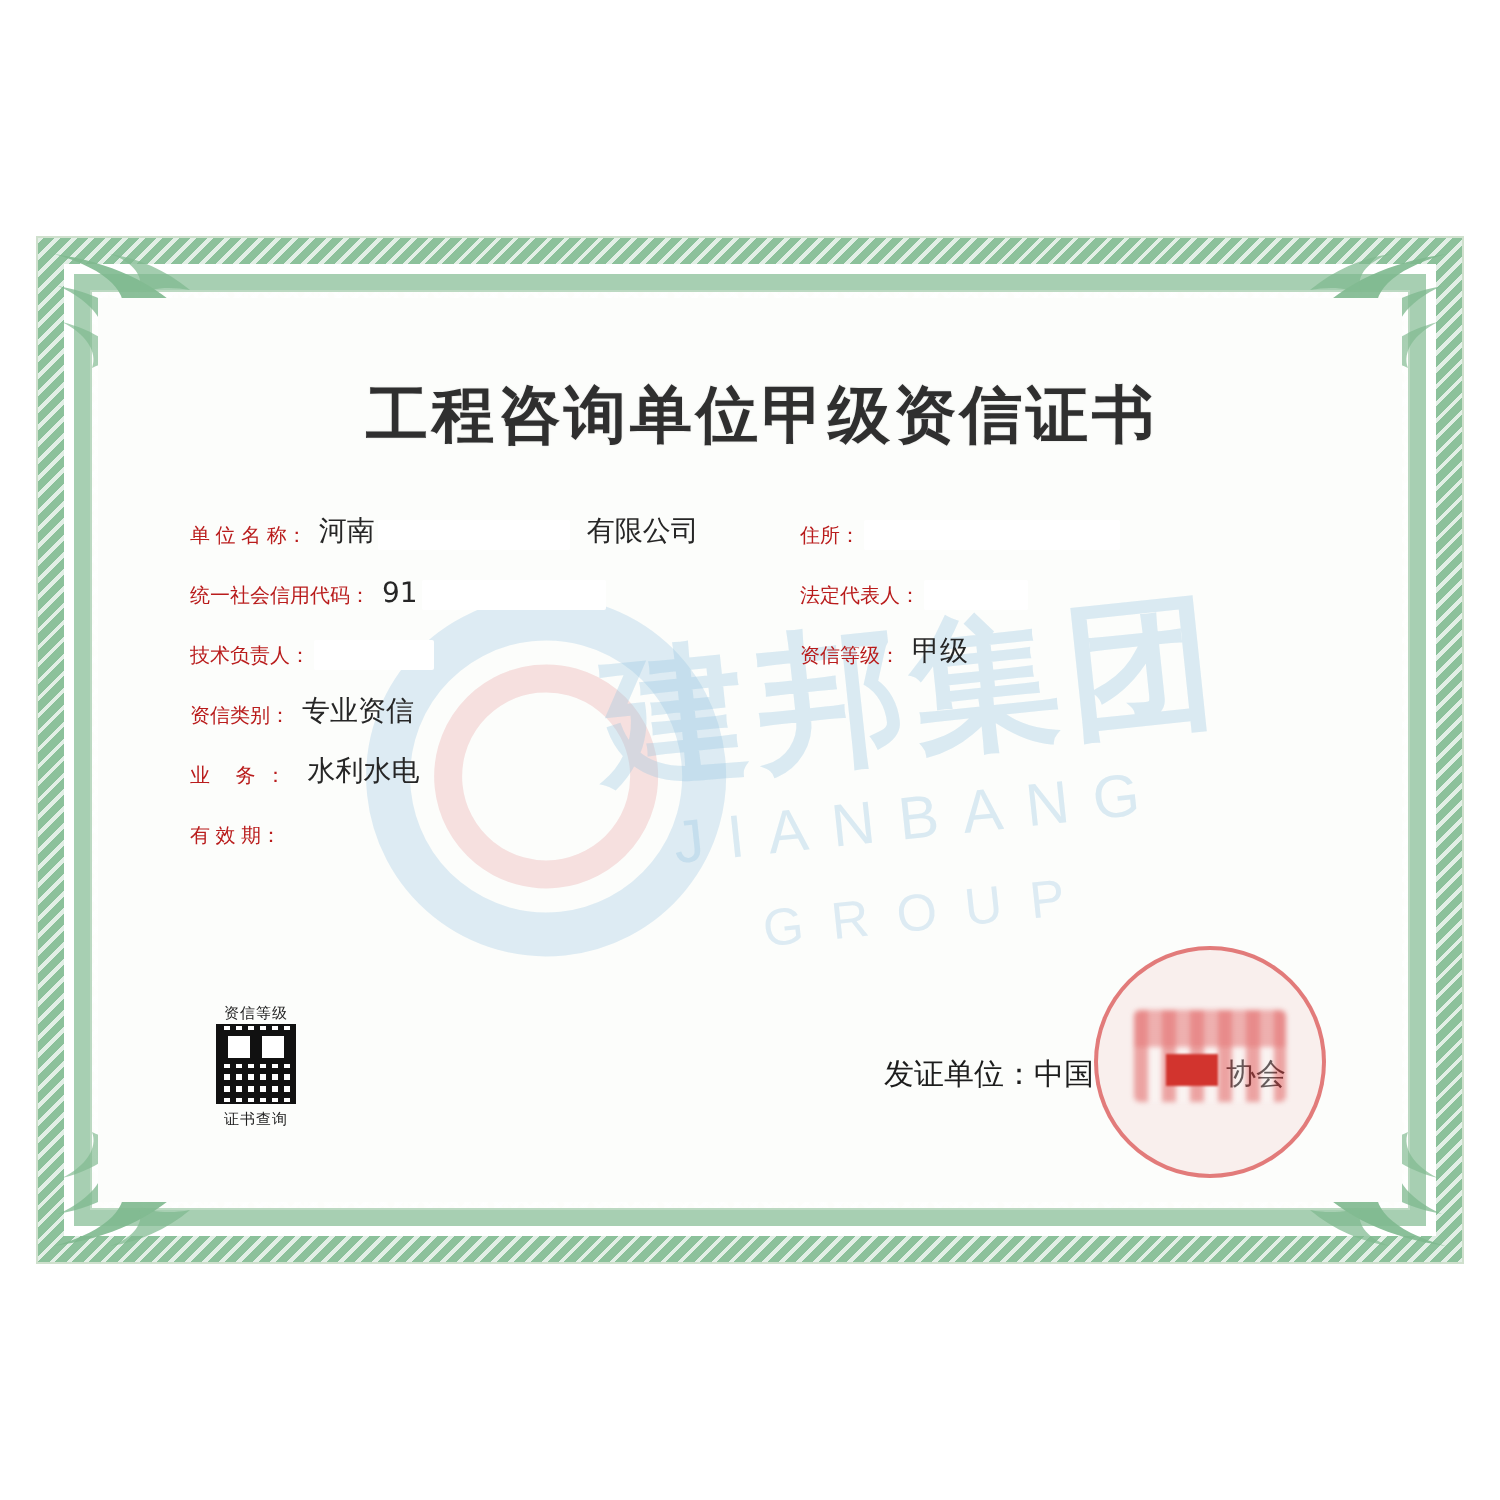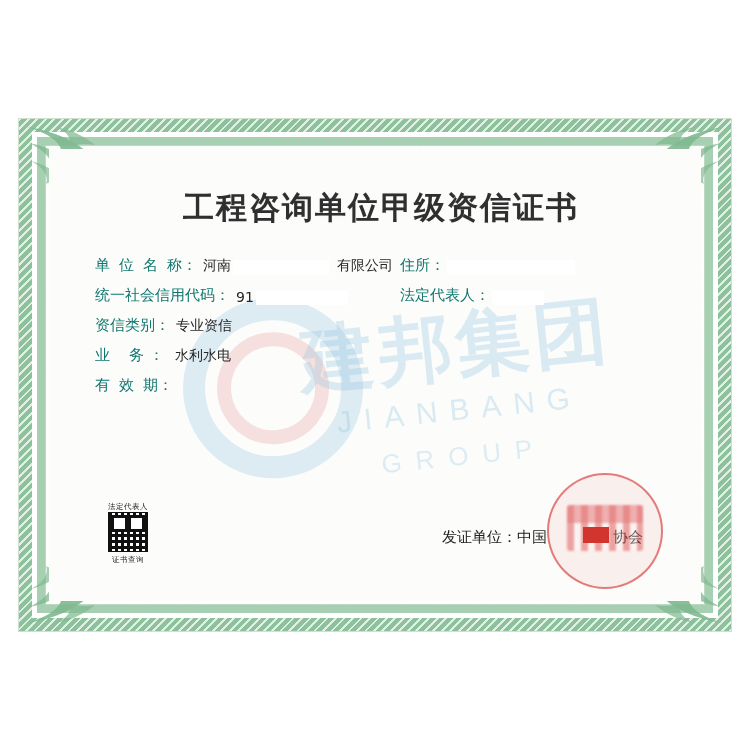--- a/index.html
+++ b/index.html
@@ -193,23 +193,23 @@
   .cell {
     display: flex;
     align-items: flex-end;
   }
   .cell.left  { width: 305px; }
   .cell.right { flex: 1; text-align: center; }
   .cell.full  { width: 100%; }
 
   .lbl {
     white-space: nowrap;
-    font-family: Liberation Mono, monospace;
-    font-size: 15px;
-    color: #0f766e;
+    font-family: Liberation Sans, sans-serif;
+    font-size: 10px;
+    color: #b91c1c;
   }
   .lbl.sp {
     letter-spacing: 5px;
   }
   .val {
     margin-left: 6px;
     font-family: "DejaVu Sans", sans-serif;
     font-size: 14px;
     color: #262626;
     white-space: nowrap;
@@ -383,20 +383,30 @@
             <span class="lbl">统一社会信用代码：</span>
             <span class="val">91</span>
             <span class="redact" style="width:92px"></span>
           </div>
           <div class="cell right">
             <span class="lbl">法定代表人：</span>
             <span class="redact" style="width:52px"></span>
           </div>
         </div>
 
+        <div class="row">
+          <div class="cell left">
+            <span class="lbl">技术负责人：</span>
+            <span class="redact" style="width:60px"></span>
+          </div>
+          <div class="cell right">
+            <span class="lbl">资信等级：</span>
+            <span class="val">甲级</span>
+          </div>
+        </div>
 
         <div class="row">
           <div class="cell full">
             <span class="lbl">资信类别：</span>
             <span class="val">专业资信</span>
           </div>
         </div>
 
         <div class="row">
           <div class="cell full">
@@ -408,21 +418,21 @@
 
         <div class="row">
           <div class="cell full">
             <span class="lbl">有 效 期：</span>
           </div>
         </div>
 
       </div>
 
       <div class="qr">
-        <div class="qr-cap">法定代表人</div>
+        <div class="qr-cap">资信等级</div>
         <div class="qr-box"></div>
         <div class="qr-cap">证书查询</div>
       </div>
 
       <div class="issuer">
         <span>发证单位：</span><span>中国</span><span class="redact" style="width:62px;background:transparent"></span><span>协会</span>
       </div>
 
       <div class="seal">
         <div class="seal-blur"></div>

